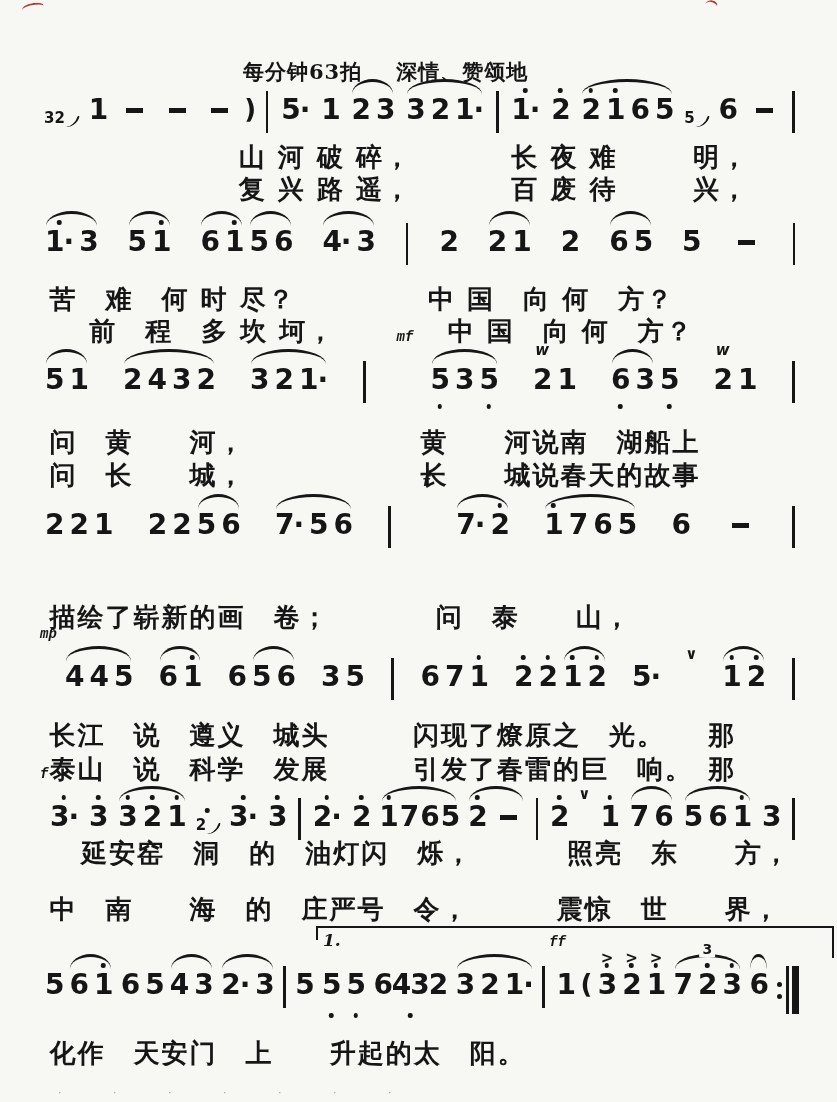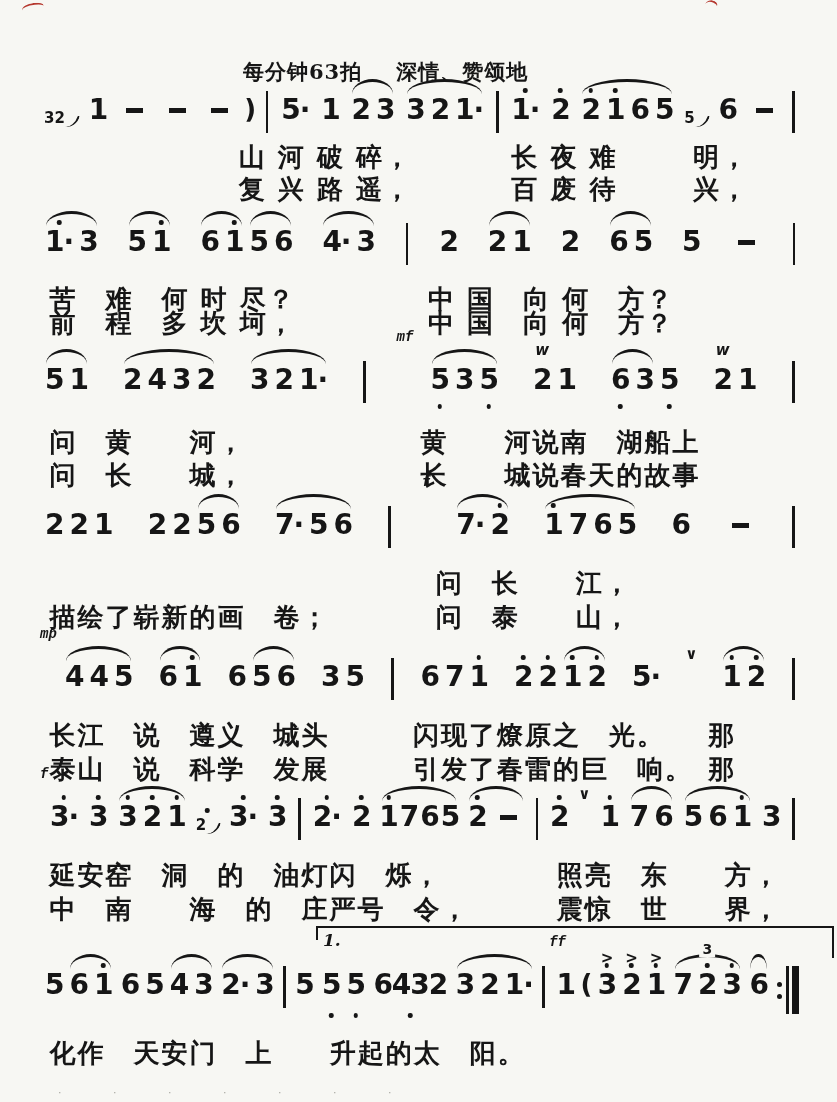--- a/index.html
+++ b/index.html
@@ -178,21 +178,21 @@
           <span class="beams" style="top: 33px;"><span class="bl"></span><span class="bl"></span></span>
         </span>
         <span class="note"><span class="num">5</span></span>
         <span class="dash"></span>
         <span class="barline"></span>
       </div>
       <div class="lyr" style="top: 282px;">
         <span class="seg" style="left: 1%;">苦　难　何 时 尽？</span>
         <span class="seg" style="left: 51%;">中 国　向 何　方？</span>
       </div>
-      <div class="lyr" style="top: 306px;">
+      <div class="lyr" style="top: 314px; margin-left: 40px;">
         <span class="seg" style="left: 1%;">前　程　多 坎 坷，</span>
         <span class="seg" style="left: 51%;">中 国　向 何　方？</span>
       </div>
       <div class="sys" style="top: 363px;">
         <span class="grp">
           <span class="slur"></span>
           <span class="note"><span class="num">5</span></span>
           <span class="note"><span class="num">1</span></span>
           <span class="beams" style="top: 33px;"><span class="bl"></span></span>
         </span>
@@ -294,21 +294,20 @@
           <span class="note"><span class="num">7</span></span>
           <span class="note"><span class="num">6</span></span>
           <span class="note"><span class="num">5</span></span>
           <span class="beams" style="top: 33px;"><span class="bl"></span><span class="bl"></span></span>
         </span>
         <span class="note"><span class="num">6</span></span>
         <span class="dash"></span>
         <span class="barline"></span>
       </div>
       <div class="lyr" style="top: 566px;">
-        <span class="seg" style="left: 52%;">问　长　　江，</span>
       </div>
       <div class="lyr" style="top: 600px;">
         <span class="seg" style="left: 1%;">描绘了崭新的画　卷；</span>
         <span class="seg" style="left: 52%;">问　泰　　山，</span>
       </div>
       <div class="sys" style="top: 660px;">
         <span class="dynwrap">
           <span class="dyn">mp</span>
         </span>
         <span class="grp">
@@ -429,21 +428,21 @@
         <span class="grp">
           <span class="slur"></span>
           <span class="note"><span class="num">5</span></span>
           <span class="note"><span class="num">6</span></span>
           <span class="note"><span class="oda"></span><span class="num">1</span></span>
           <span class="beams" style="top: 33px;"><span class="bl"></span></span>
         </span>
         <span class="note"><span class="num">3</span></span>
         <span class="barline"></span>
       </div>
-      <div class="lyr" style="top: 858px;">
+      <div class="lyr" style="top: 836px; margin-left: 32px;">
         <span class="seg" style="left: 1%;">延安窑　洞　的　油灯闪　烁，</span>
         <span class="seg" style="left: 68%;">照亮　东　　方，</span>
       </div>
       <div class="lyr" style="top: 892px;">
         <span class="seg" style="left: 1%;">中　南　　海　的　庄严号　令，</span>
         <span class="seg" style="left: 68%;">震惊　世　　界，</span>
       </div>
       <div class="sys" style="top: 968px;">
         <span class="grp">
           <span class="note"><span class="num">5</span></span>

